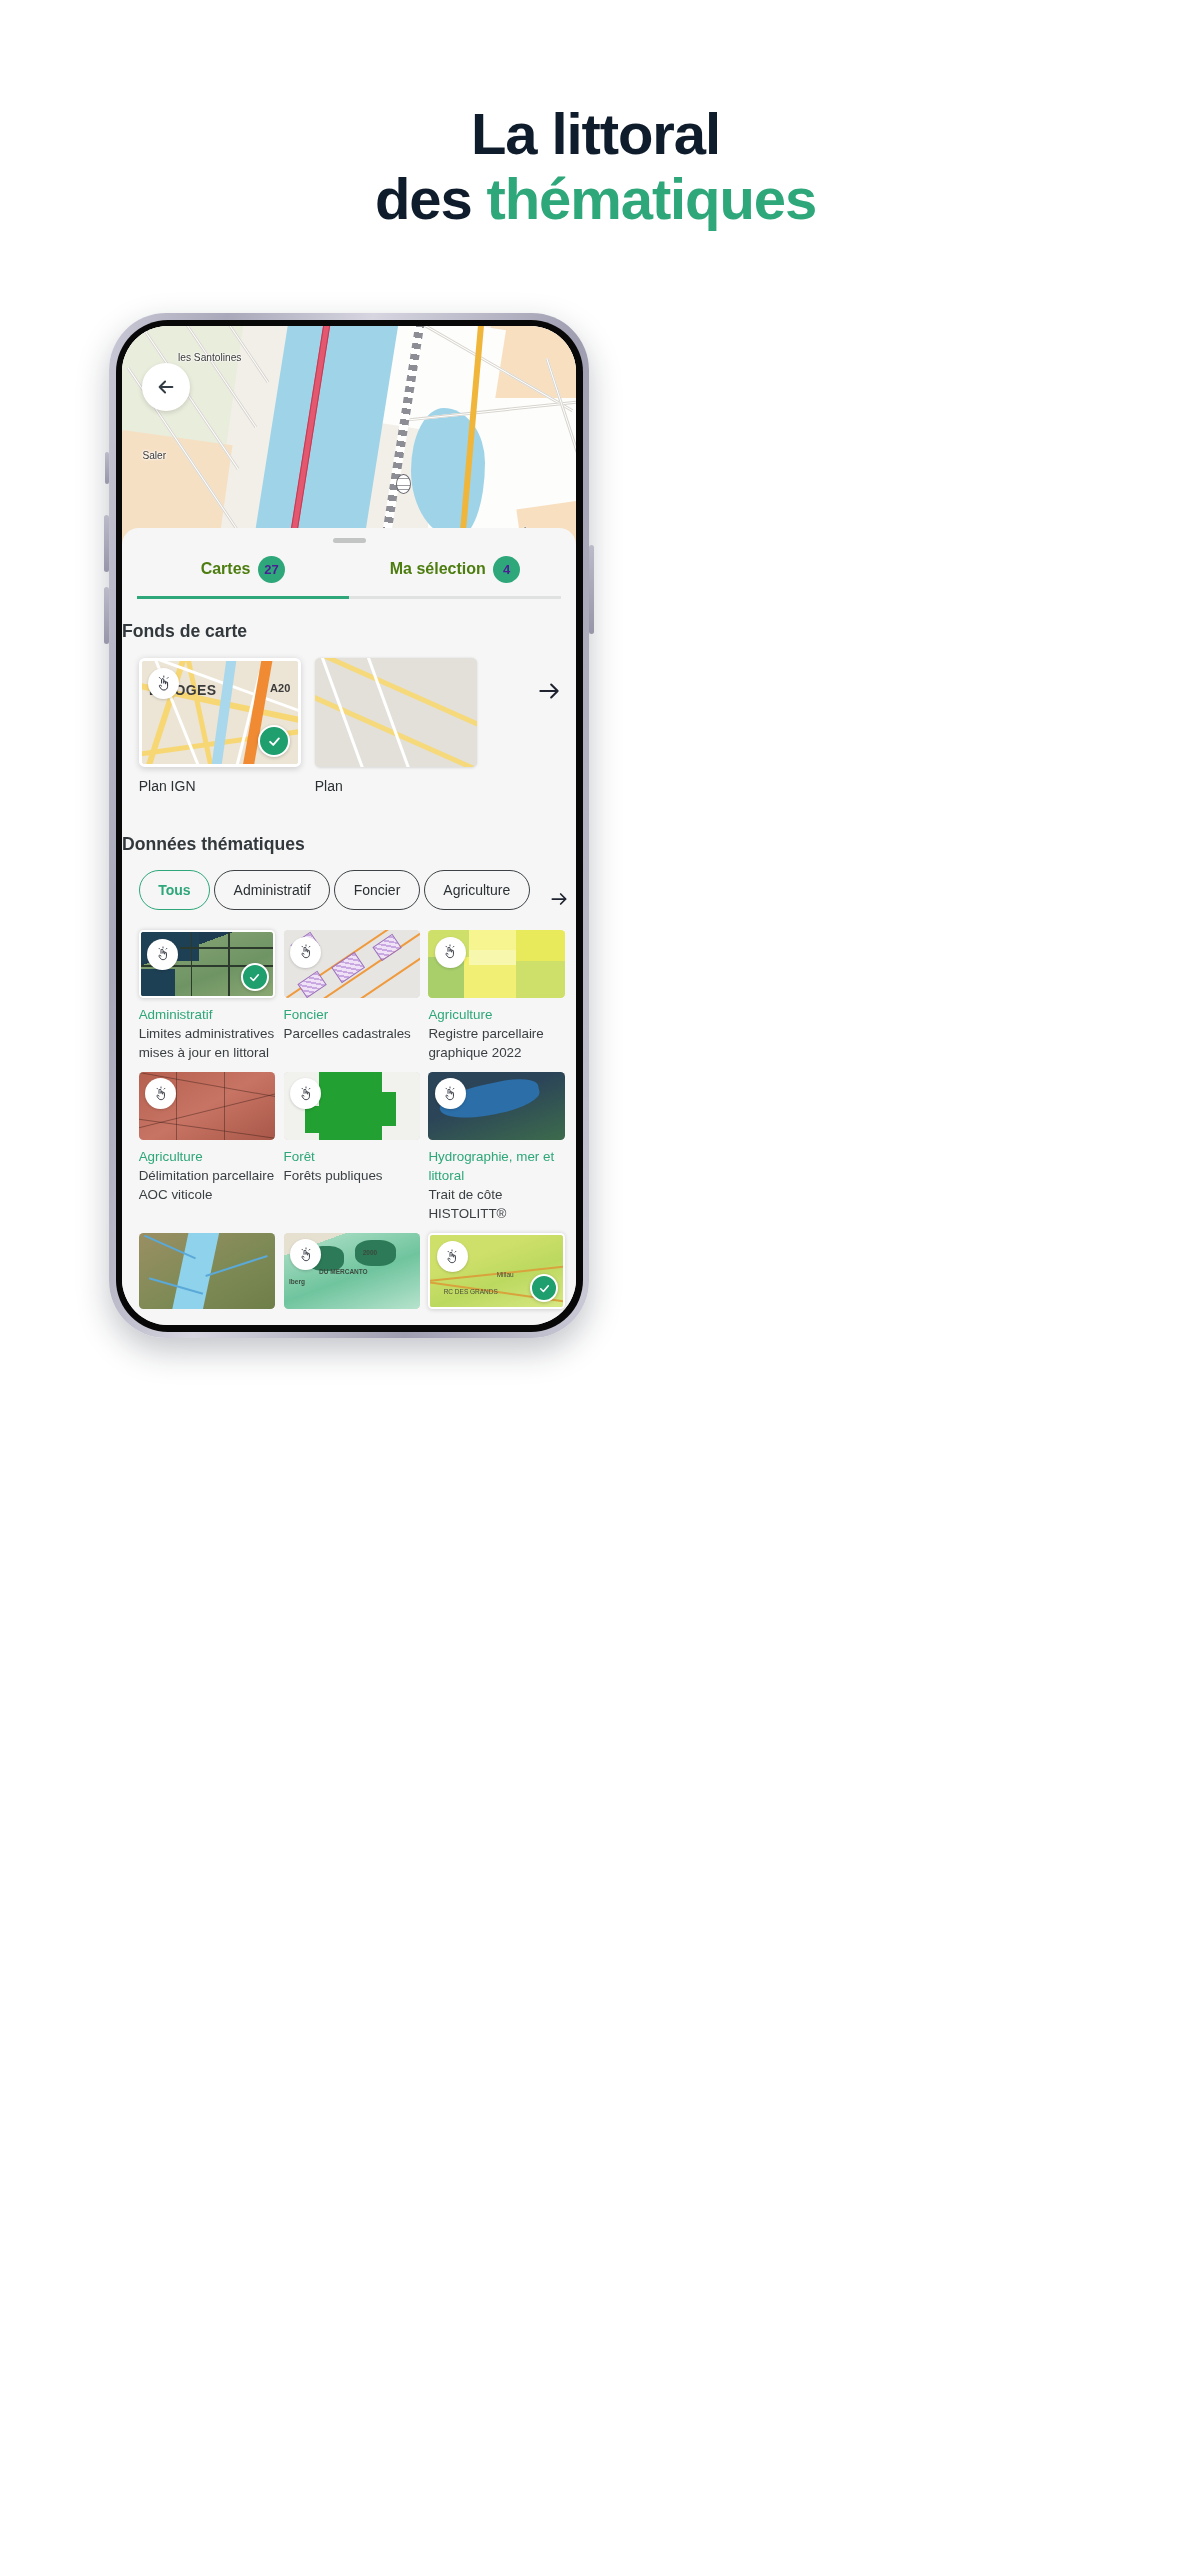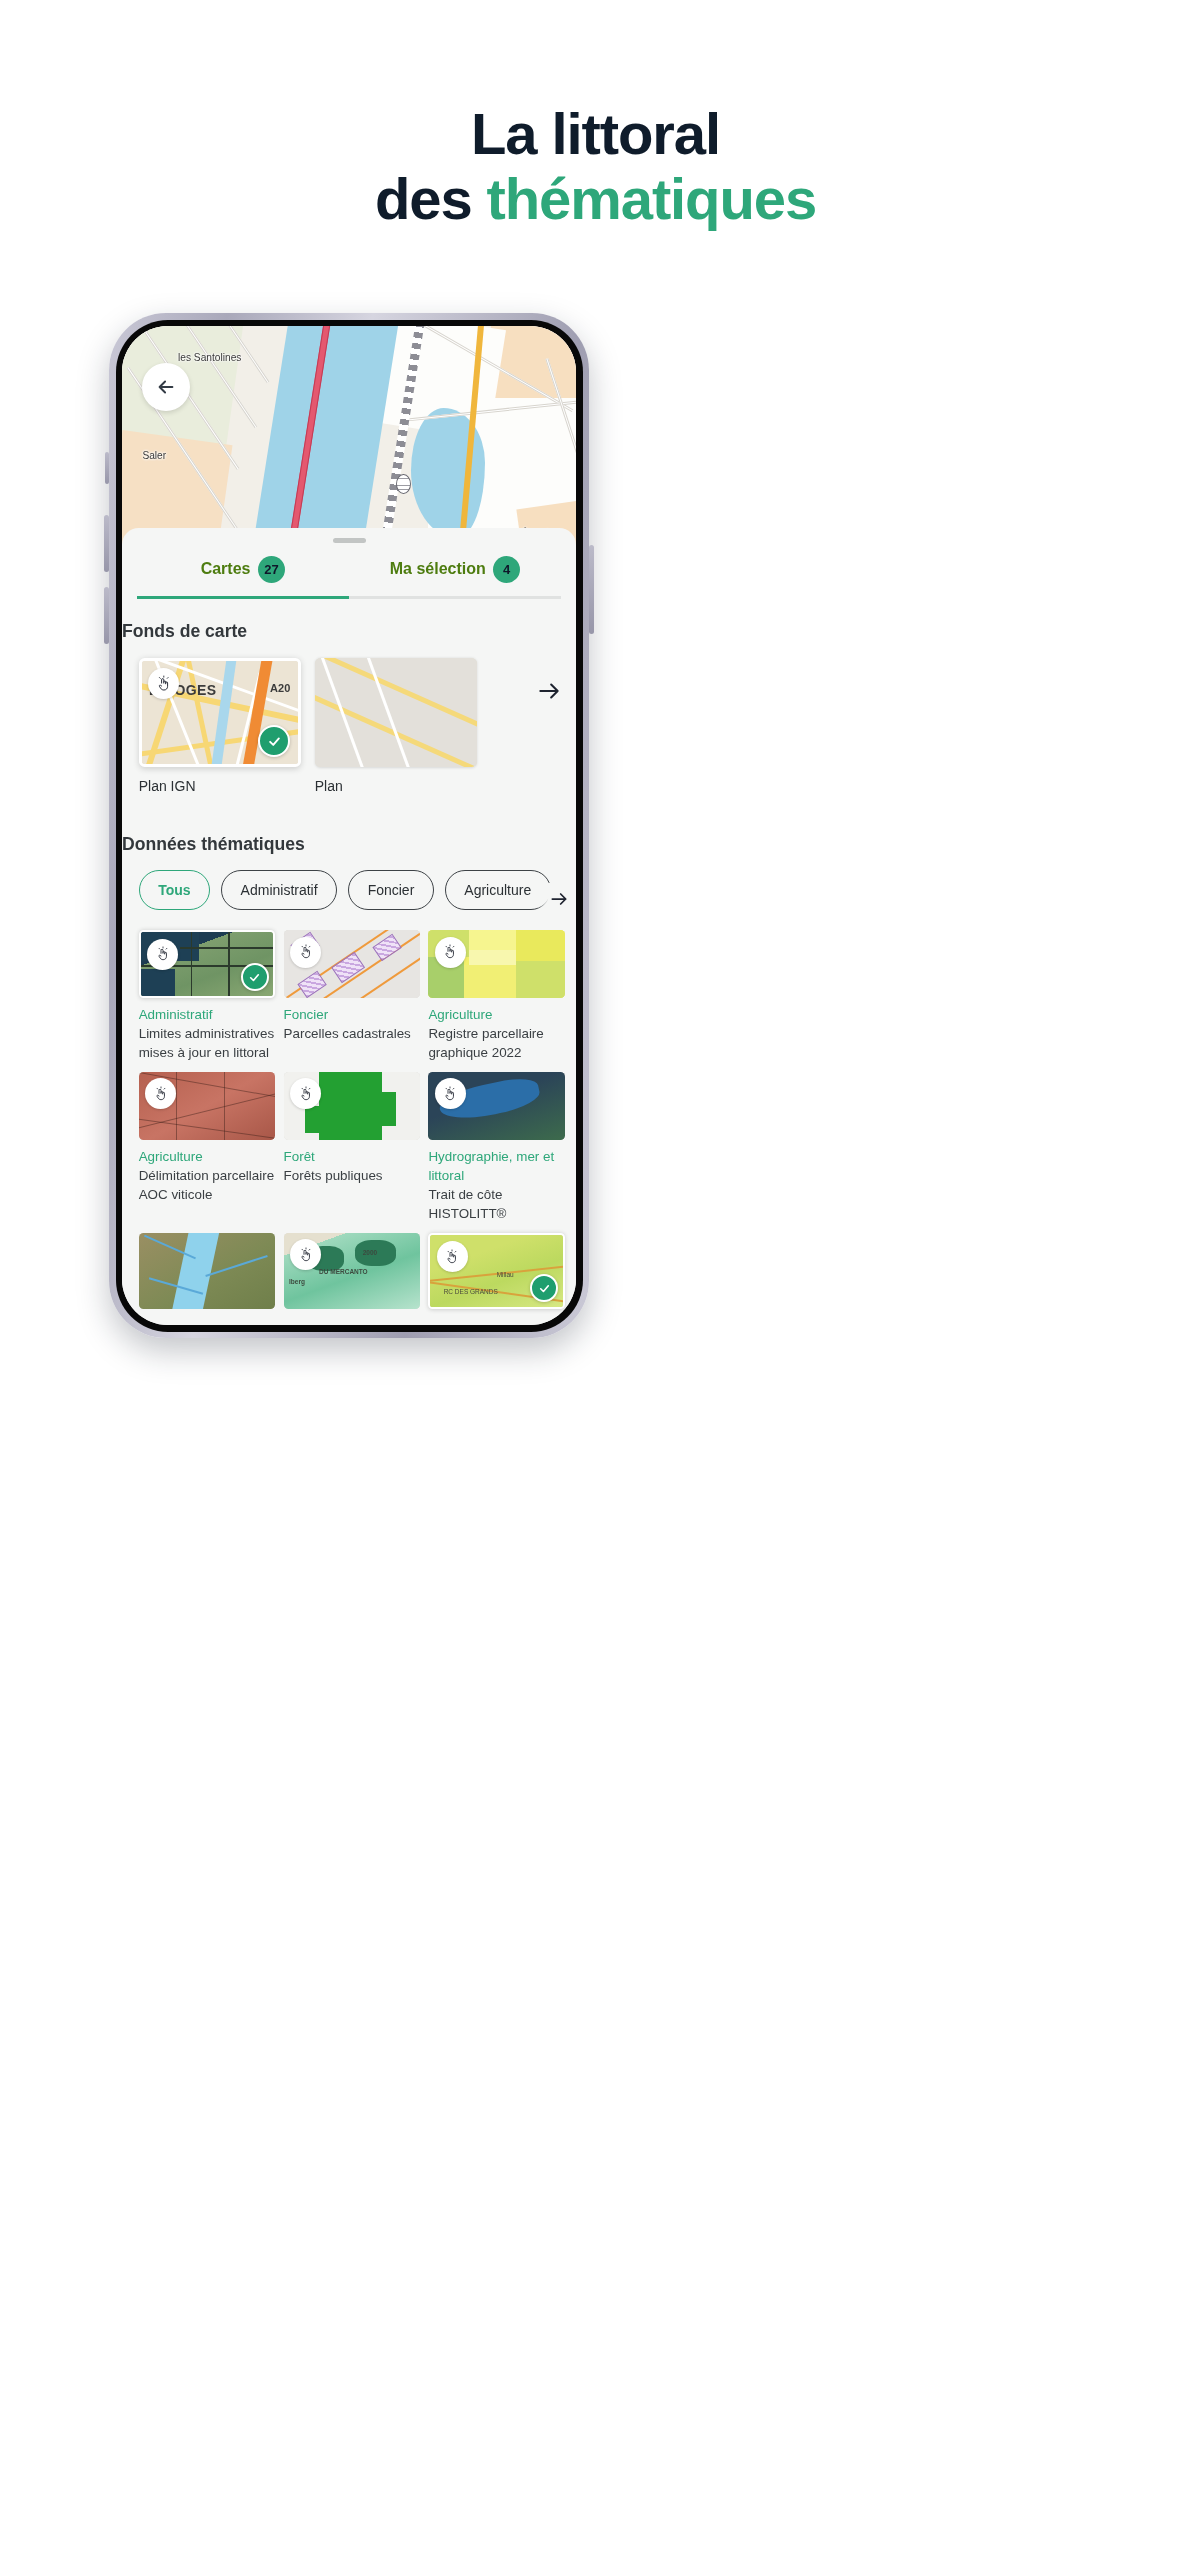--- a/index.html
+++ b/index.html
@@ -163,21 +163,21 @@
     display: flex; align-items: center; justify-content: center;
     gap: 7.4px;
     padding-bottom: 13px;
     cursor: pointer;
   }
   .tab-label { font-size: 16px; font-weight: bold; color: #4d7c0f; }
   .badge {
     min-width: 27px; height: 27px;
     border-radius: 14px;
     background: #2ea77a;
-    color: #0f172a;
+    color: #4c1d95;
     font-size: 13px; font-weight: bold;
     display: flex; align-items: center; justify-content: center;
     padding: 0 6.5px;
   }
   .tab-rail {
     height: 3.7px; background: #e0e2e1;
     margin: 0 15px 0 15px;
     position: relative;
   }
   .tab-rail .active-bar {
@@ -258,21 +258,21 @@
   }
   .row-arrow {
     position: absolute; right: 11px; top: 33px;
     width: 32px; height: 32px;
     display: flex; align-items: center; justify-content: center;
     cursor: pointer;
   }
 
   
   .chips-wrap { position: relative; padding: 15px 0 0 16.7px; overflow: hidden; }
-  .chips { display: flex; gap: 11px; align-items: center; }
+  .chips { display: flex; gap: 4px; align-items: center; }
   .chip {
     border: 1.5px solid #3d4246;
     border-radius: 24px;
     padding: 11px 18.5px;
     font-size: 14px; color: #2b3034;
     white-space: nowrap;
     background: #f5f6f5;
     cursor: pointer;
   }
   .chip.active { border-color: #2ea77a; color: #2ea77a; font-weight: bold; }

